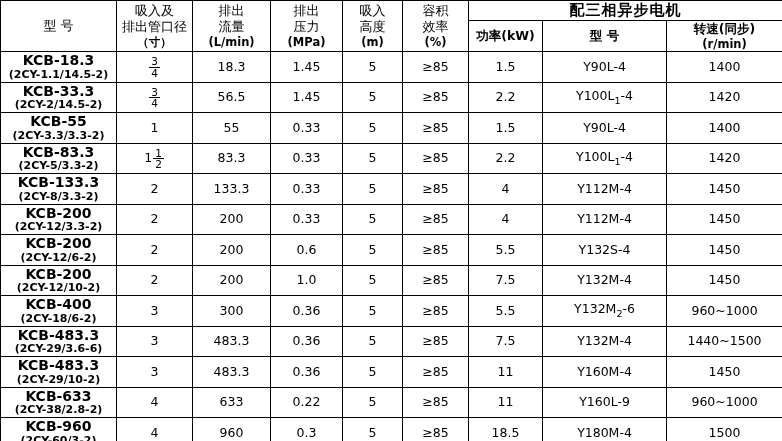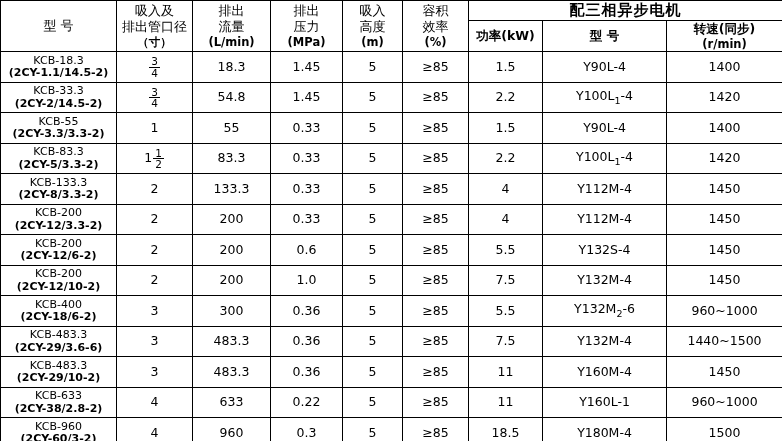--- a/index.html
+++ b/index.html
@@ -54,22 +54,22 @@
     height: 29.5px;
     line-height: 1.15;
   }
   .model-cell {
     text-align: center;
     line-height: 1.12;
     padding: 1px 0;
   }
   .model-main {
     display: block;
-    font-size: 11px;
-    font-weight: normal;
+    font-size: 14px;
+    font-weight: bold;
   }
   .model-sub {
     display: block;
     font-size: 11px;
     font-weight: bold;
   }
   
   .frac {
     display: inline-flex;
     flex-direction: column;
@@ -181,21 +181,21 @@
       </tr>
       <tr>
         <td class="model-cell">
           <span class="model-main">KCB-33.3</span>
           <span class="model-sub">(2CY-2/14.5-2)</span>
         </td>
         <td><span class="nowrap"><span class="frac">
               <span class="num">3</span>
               <span class="den">4</span>
             </span></span></td>
-        <td>54.8</td>
+        <td>56.5</td>
         <td>1.45</td>
         <td>5</td>
         <td>≥85</td>
         <td>2.2</td>
         <td><span>Y100L</span><span class="sub-digit">1</span><span>-4</span></td>
         <td>1420</td>
       </tr>
       <tr>
         <td class="model-cell">
           <span class="model-main">KCB-55</span>
@@ -329,21 +329,21 @@
         <td class="model-cell">
           <span class="model-main">KCB-633</span>
           <span class="model-sub">(2CY-38/2.8-2)</span>
         </td>
         <td><span class="whole">4</span></td>
         <td>633</td>
         <td>0.22</td>
         <td>5</td>
         <td>≥85</td>
         <td>11</td>
-        <td><span>Y160L-1</span></td>
+        <td><span>Y160L-9</span></td>
         <td>960~1000</td>
       </tr>
       <tr>
         <td class="model-cell">
           <span class="model-main">KCB-960</span>
           <span class="model-sub">(2CY-60/3-2)</span>
         </td>
         <td><span class="whole">4</span></td>
         <td>960</td>
         <td>0.3</td>

